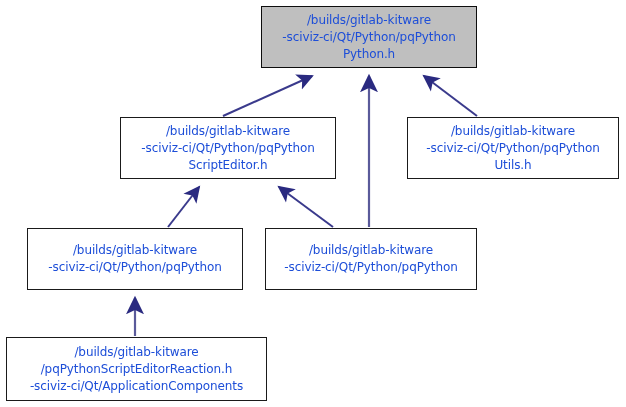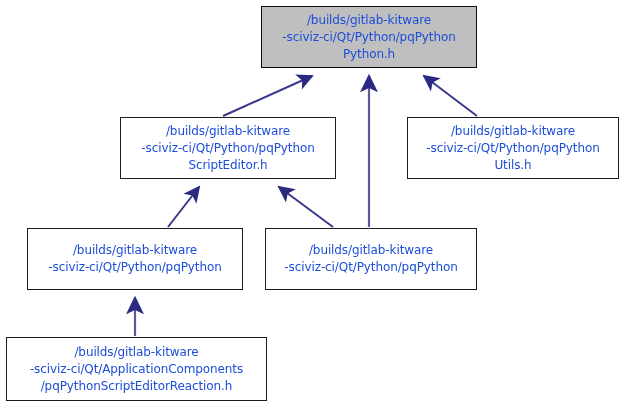--- a/index.html
+++ b/index.html
@@ -108,17 +108,17 @@
     <span class="ln">-sciviz-ci/Qt/Python/pqPython</span>
   </div>
 
   <div class="node" style="left:265px; top:228px; width:212px; height:62px;">
     <span class="ln">/builds/gitlab-kitware</span>
     <span class="ln">-sciviz-ci/Qt/Python/pqPython</span>
   </div>
 
   <div class="node" style="left:6px; top:337px; width:261px; height:64px;">
     <span class="ln">/builds/gitlab-kitware</span>
+    <span class="ln">/pqPythonScriptEditorReaction.h</span>
     <span class="ln">-sciviz-ci/Qt/ApplicationComponents</span>
-    <span class="ln">/pqPythonScriptEditorReaction.h</span>
   </div>
 
 </div>
 
 </body></html>

